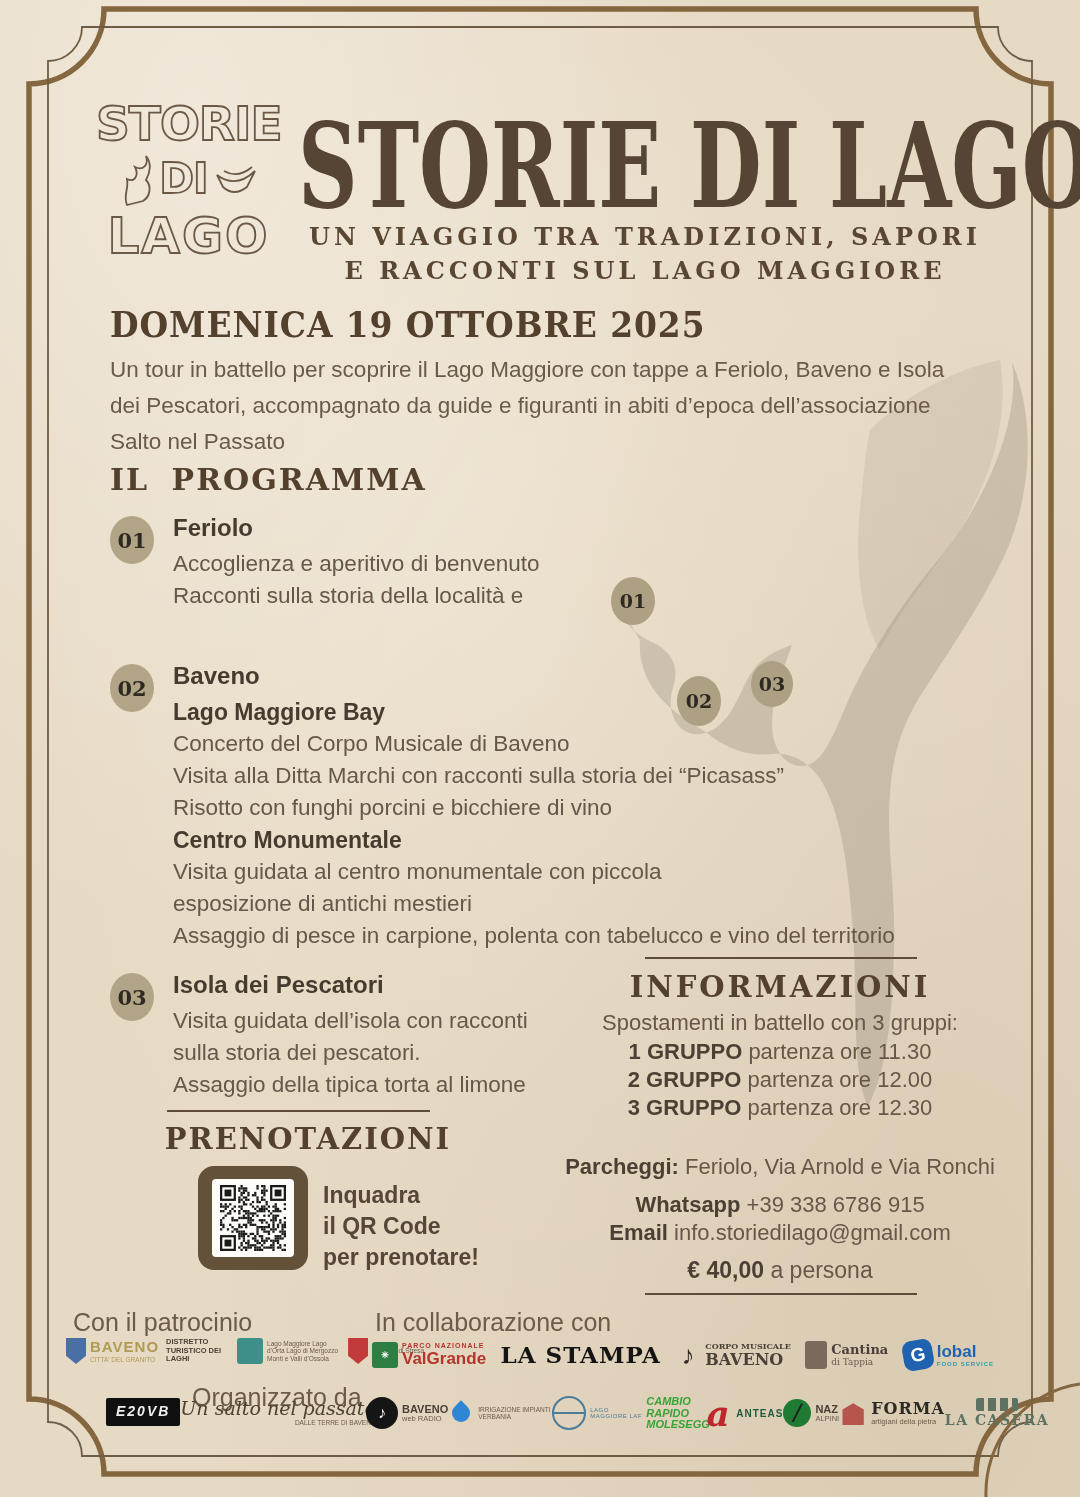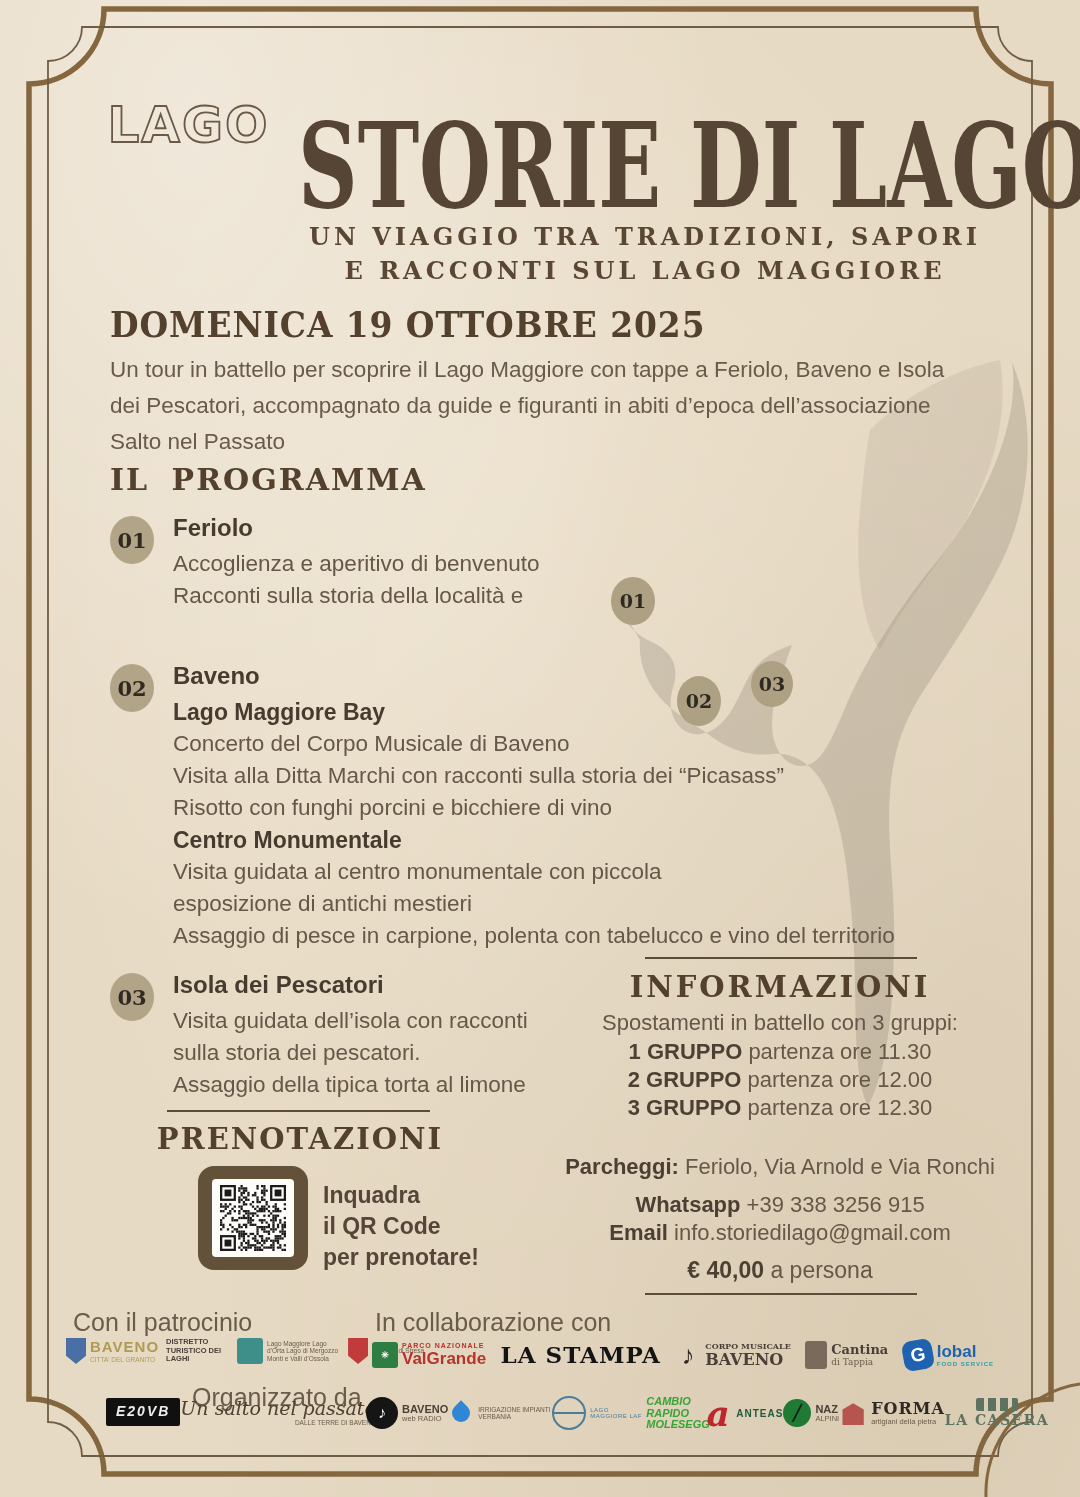--- a/index.html
+++ b/index.html
@@ -73,21 +73,21 @@
   }
   .mk-0{left:611px;top:577px;width:44px;height:48px;}
   .mk-1{left:677px;top:676px;width:44px;height:50px;}
   .mk-2{left:751px;top:661px;width:42px;height:46px;}
 
   
   .divider{position:absolute;border-top:2px solid #5d4c39;}
   .div-1{left:167px;top:1110px;width:263px;}
   .div-2{left:645px;top:957px;width:272px;}
   .div-3{left:645px;top:1293px;width:272px;}
-  .prenotazioni-heading{position:absolute;left:135px;top:1122px;width:330px;text-align:center;font-size:29px;}
+  .prenotazioni-heading{position:absolute;left:143px;top:1122px;width:330px;text-align:center;font-size:29px;}
   .qr-wrap{position:absolute;left:198px;top:1166px;width:110px;height:104px;background:#63513a;border-radius:16px;
     display:flex;align-items:center;justify-content:center;}
   .qr-inner{width:82px;height:78px;background:#fdfcf8;border-radius:4px;display:flex;align-items:center;justify-content:center;}
   .qr-caption{position:absolute;left:323px;top:1180px;font-weight:bold;font-size:23px;line-height:31px;color:#554639;}
 
   
   .informazioni-heading{position:absolute;left:570px;top:970px;width:420px;text-align:center;font-size:29px;letter-spacing:3px;}
   .info-abs{position:absolute;left:565px;width:430px;text-align:center;font-size:22px;color:#665748;}
   .info-line{line-height:28px;}
   .info-line .b,.b-txt{font-weight:bold;color:#4c4034;}
@@ -175,20 +175,30 @@
       C 930 575 900 610 880 650 C 860 620 855 560 860 510 C 863 478 866 450 870 430 Z"></path>
   </svg>
 
   <svg class="layer" viewBox="0 0 1080 1497">
     <path d="M 104 9 H 976 A 75 75 0 0 0 1051 84 V 1399 A 75 75 0 0 0 976 1474 H 104 A 75 75 0 0 0 29 1399 V 84 A 75 75 0 0 0 104 9 Z" fill="none" stroke="#84663f" stroke-width="5.5"></path>
     <path d="M 82 27 H 998 A 34 34 0 0 0 1032 61 V 1422 A 34 34 0 0 0 998 1456 H 82 A 34 34 0 0 0 48 1422 V 61 A 34 34 0 0 0 82 27 Z" fill="none" stroke="#6f5c44" stroke-width="1.8"></path>
     <path d="M 1080 1384 A 110 110 0 0 0 986 1497" fill="none" stroke="#84663f" stroke-width="3"></path>
   </svg>
 
   <div class="logo">
+    <div class="outline-text logo-l1">STORIE</div>
+    <div class="logo-l2">
+      <svg width="34" height="56" viewBox="0 0 34 56">
+        <path d="M8 54 C4 44 10 38 8 28 C16 32 20 24 16 16 C24 20 30 14 27 5 C33 12 31 22 27 29 C33 35 31 46 24 50 Z" fill="none" stroke="#6b5946" stroke-width="1.8"></path>
+      </svg>
+      <span class="outline-text">DI</span>
+      <svg width="44" height="44" viewBox="0 0 44 44">
+        <path d="M3 18 Q22 32 41 14 L33 30 Q20 40 9 30 Z M10 14 Q24 22 38 10" fill="none" stroke="#6b5946" stroke-width="1.8"></path>
+      </svg>
+    </div>
     <div class="outline-text logo-l3">LAGO</div>
   </div>
 
   <div class="title">STORIE DI LAGO</div>
   <div class="subtitle sub1">UN VIAGGIO TRA TRADIZIONI, SAPORI</div>
   <div class="subtitle sub2">E RACCONTI SUL LAGO MAGGIORE</div>
 
   <div class="date-heading">DOMENICA 19 OTTOBRE 2025</div>
   <div class="intro">Un tour in battello per scoprire il Lago Maggiore con tappe a Feriolo, Baveno e Isola dei Pescatori, accompagnato da guide e figuranti in abiti d’epoca dell’associazione Salto nel Passato</div>
 
@@ -546,21 +556,21 @@
   <div class="info-abs i-intro">Spostamenti in battello con 3 gruppi:</div>
   <div id="info-groups">
       <div class="info-line"><span class="b">1 GRUPPO </span><span>partenza ore 11.30</span></div>
       <div class="info-line"><span class="b">2 GRUPPO </span><span>partenza ore 12.00</span></div>
       <div class="info-line"><span class="b">3 GRUPPO </span><span>partenza ore 12.30</span></div>
     </div>
   <div class="info-abs i-parcheggi">
     <span class="b-txt">Parcheggi:</span><span> Feriolo, Via Arnold e Via Ronchi</span>
   </div>
   <div class="info-abs i-whatsapp">
-    <span class="b-txt">Whatsapp</span><span> +39 338 3256 915</span>
+    <span class="b-txt">Whatsapp</span><span> +39 338 6786 915</span>
   </div>
   <div class="info-abs i-email">
     <span class="b-txt">Email</span><span> info.storiedilago@gmail.com</span>
   </div>
   <div class="info-abs i-price">
     <span class="b-txt">€ 40,00</span><span> a persona</span>
   </div>
   <div class="divider div-3"></div>
 
   <div class="footer-label f-patrocinio">Con il patrocinio</div>

